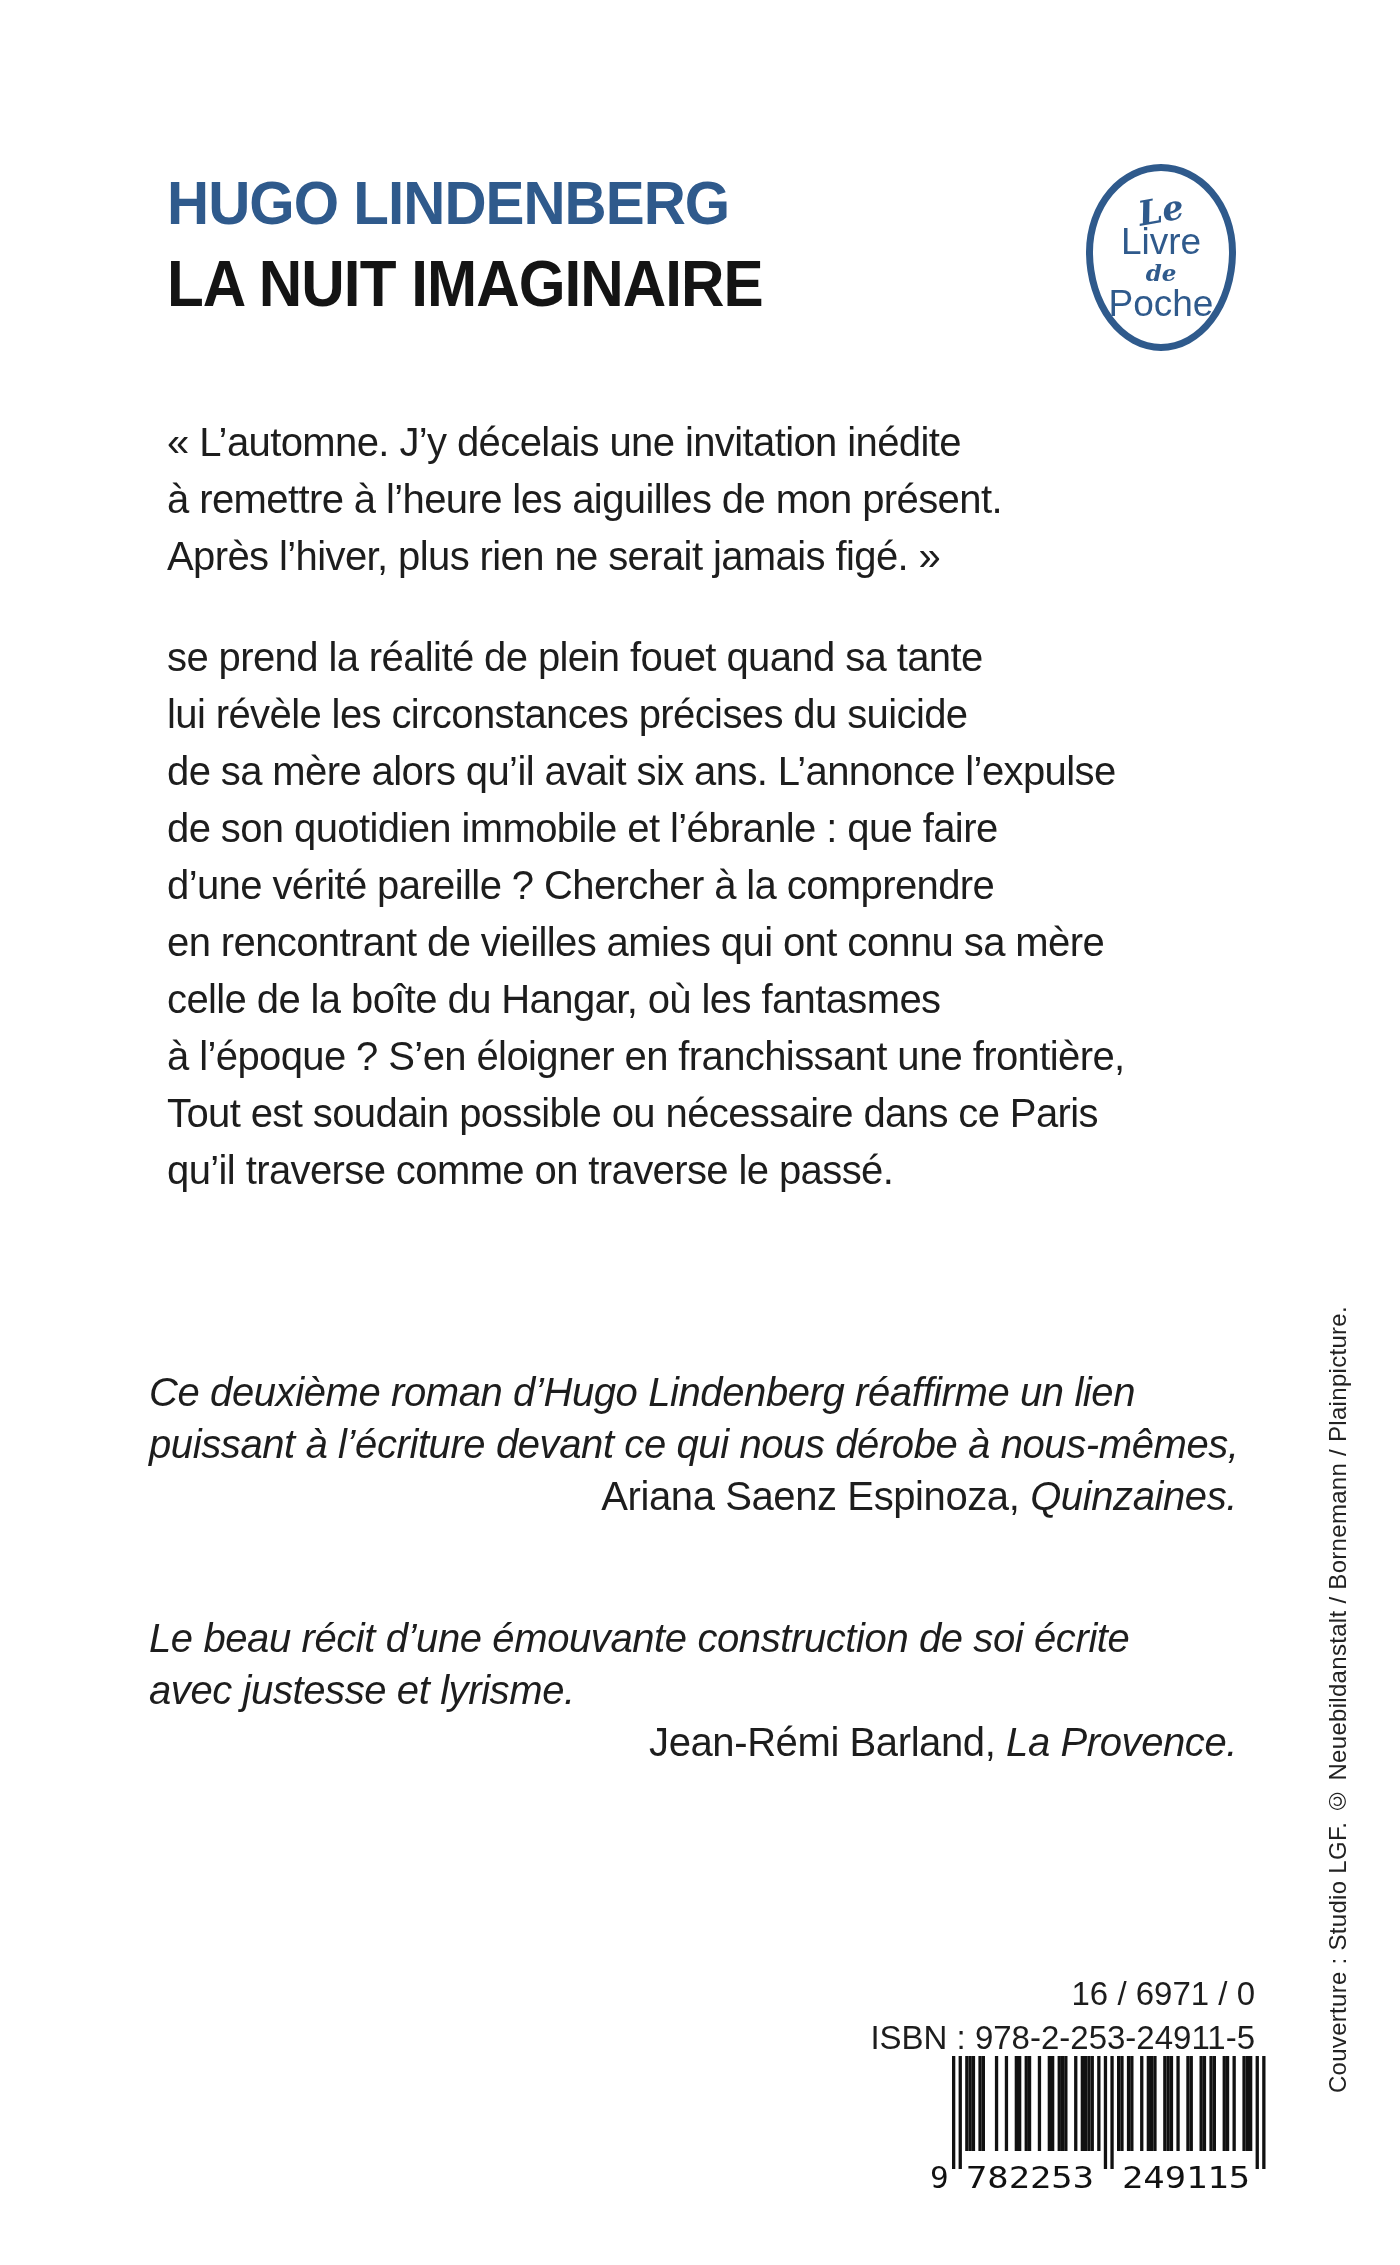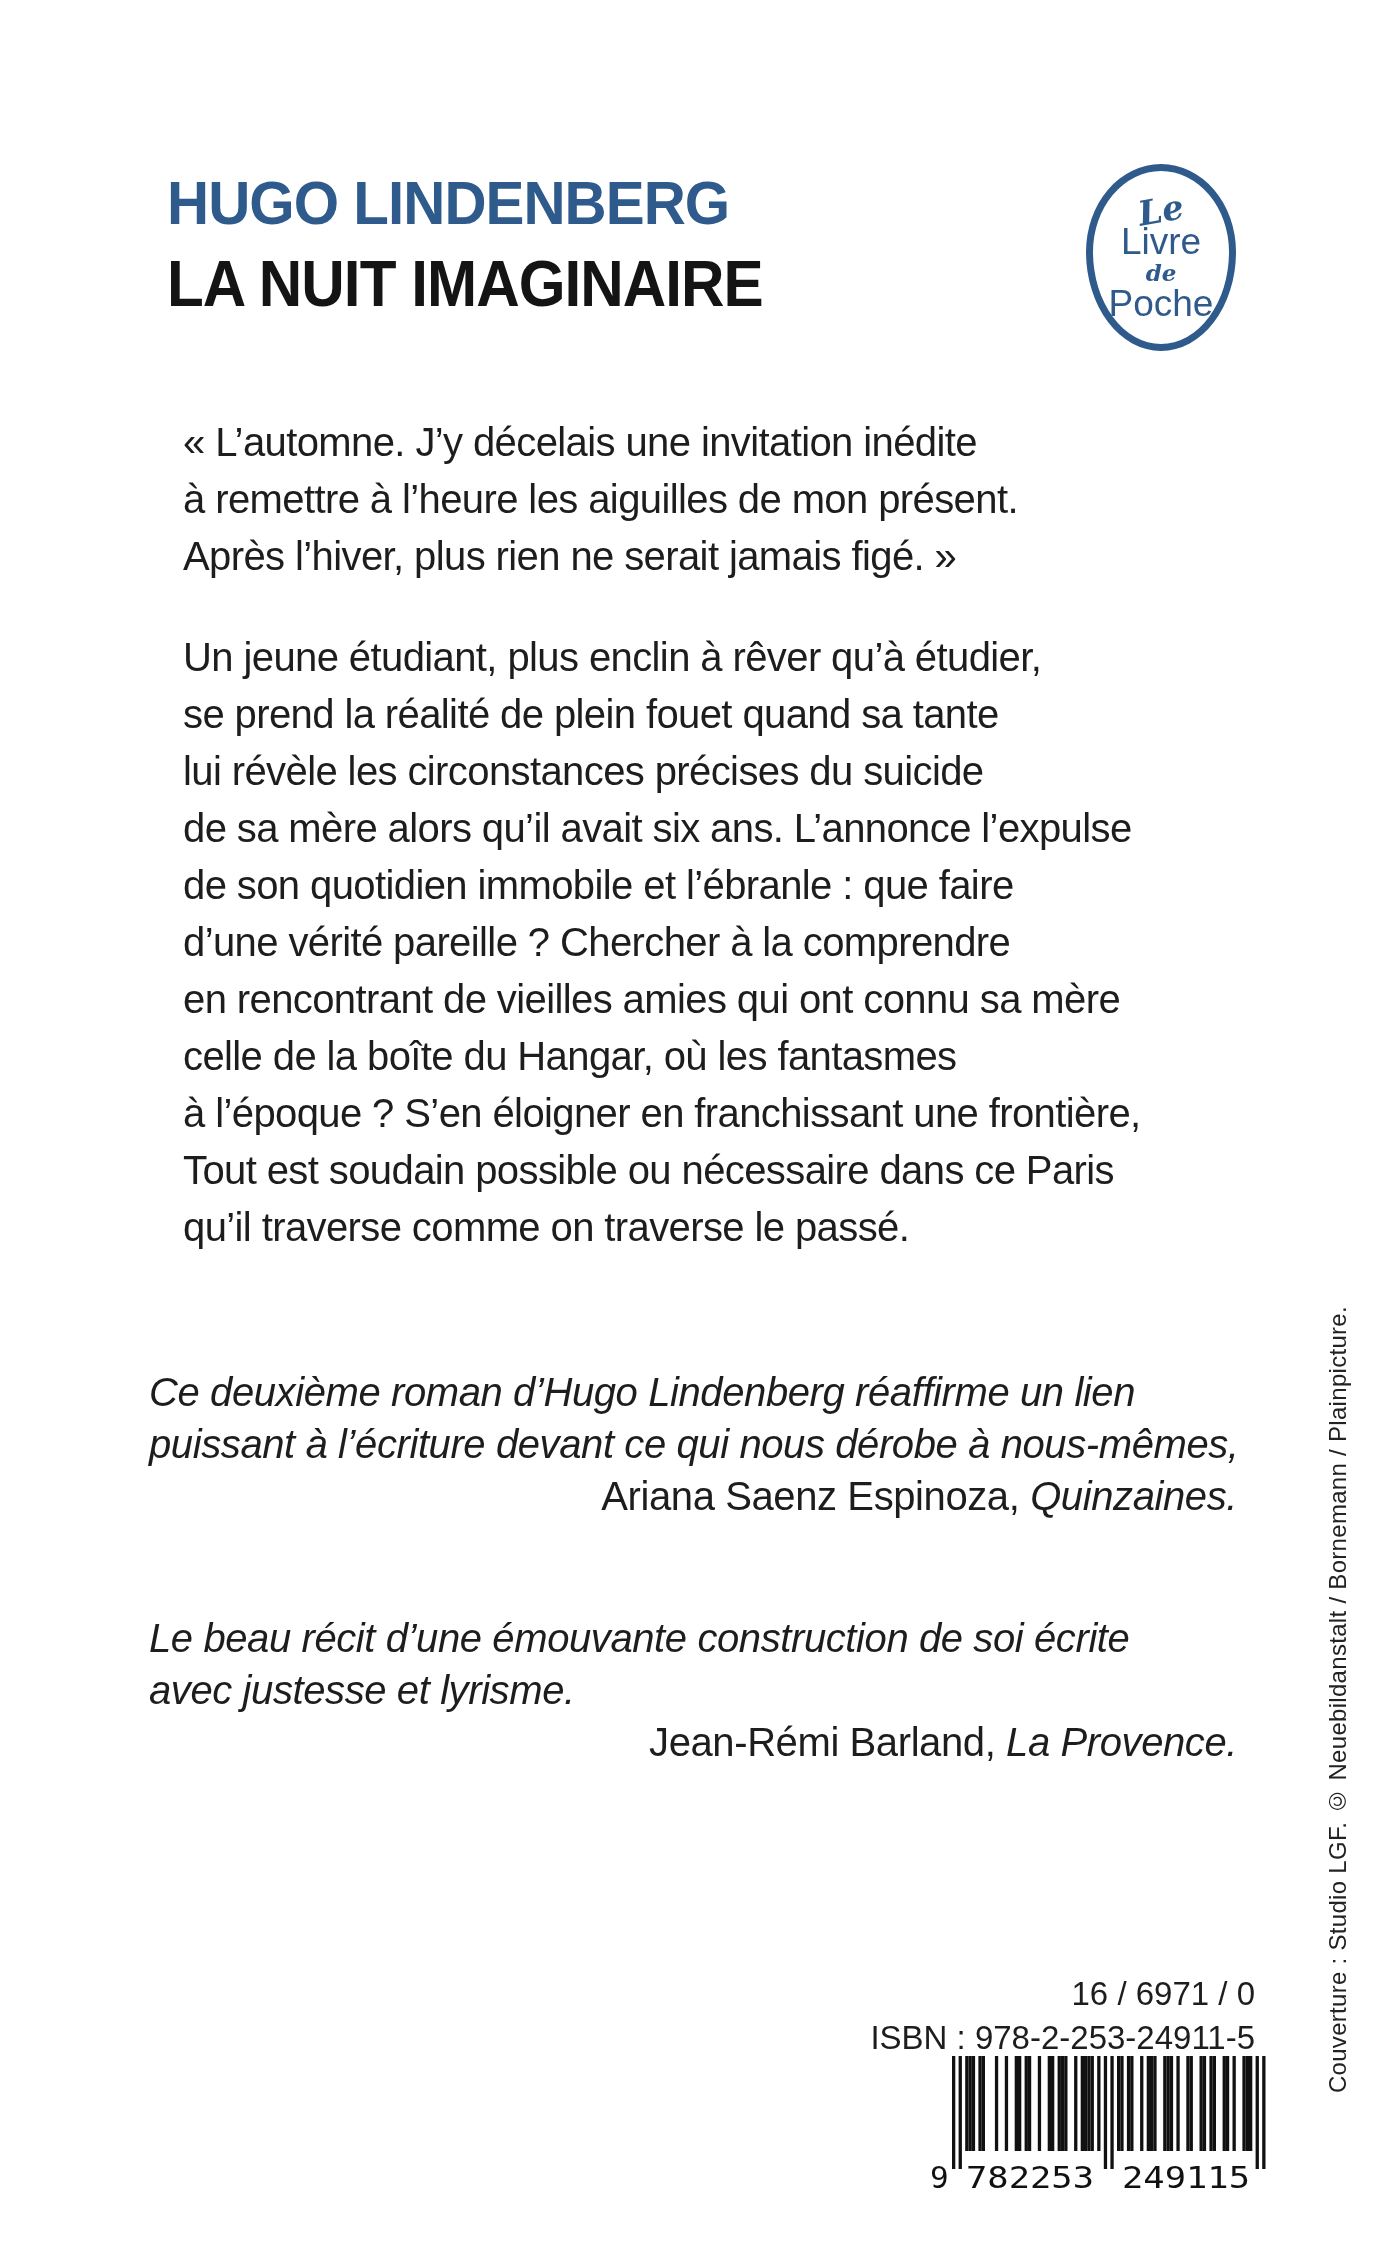--- a/index.html
+++ b/index.html
@@ -26,21 +26,21 @@
     display:flex;flex-direction:column;align-items:center;justify-content:center;
     color:#2f5a8c;line-height:1;text-align:center;
   }
   .logo .script{font-family:"DejaVu Serif",serif;font-style:italic;font-weight:700;}
   .logo-le{font-size:34px;transform:rotate(-10deg);margin-bottom:-4px;}
   .logo-livre{font-size:37px;letter-spacing:0;}
   .logo-de{font-size:23px;margin:1px 0;}
   .logo-poche{font-size:37px;}
   
   .tblock{left:167px;width:1110px;font-size:40px;letter-spacing:-0.6px;line-height:57px;color:#1d1d1d;}
-  .tblock .tline{white-space:nowrap;margin-left:16px;}
+  .tblock .tline{white-space:nowrap;}
   .quote-block{top:414px;}
   .synopsis-block{top:629px;}
   .review{left:149px;width:1088px;font-size:40px;letter-spacing:-0.4px;line-height:52px;}
   .review .tline{font-style:italic;white-space:nowrap;}
   .review .attrib{font-style:normal;text-align:right;white-space:nowrap;}
   .review .attrib em{font-style:italic;}
   .review1{top:1366px;}
   .review2{top:1612px;}
   
   .code-block{right:145px;top:1972px;text-align:right;font-size:33px;line-height:44px;letter-spacing:0;}
@@ -64,21 +64,20 @@
   <span class="logo-poche">Poche</span>
 </div>
 
 <div class="abs tblock quote-block">
   <div class="tline">« L’automne. J’y décelais une invitation inédite</div>
   <div class="tline">à remettre à l’heure les aiguilles de mon présent.</div>
   <div class="tline">Après l’hiver, plus rien ne serait jamais figé. »</div>
 </div>
 
 <div class="abs tblock synopsis-block">
-  <div class="tline">Un jeune étudiant, plus enclin à rêver qu’à étudier,</div>
   <div class="tline">se prend la réalité de plein fouet quand sa tante</div>
   <div class="tline">lui révèle les circonstances précises du suicide</div>
   <div class="tline">de sa mère alors qu’il avait six ans. L’annonce l’expulse</div>
   <div class="tline">de son quotidien immobile et l’ébranle : que faire</div>
   <div class="tline">d’une vérité pareille ? Chercher à la comprendre</div>
   <div class="tline">en rencontrant de vieilles amies qui ont connu sa mère</div>
   <div class="tline">celle de la boîte du Hangar, où les fantasmes</div>
   <div class="tline">à l’époque ? S’en éloigner en franchissant une frontière,</div>
   <div class="tline">Tout est soudain possible ou nécessaire dans ce Paris</div>
   <div class="tline">qu’il traverse comme on traverse le passé.</div>

